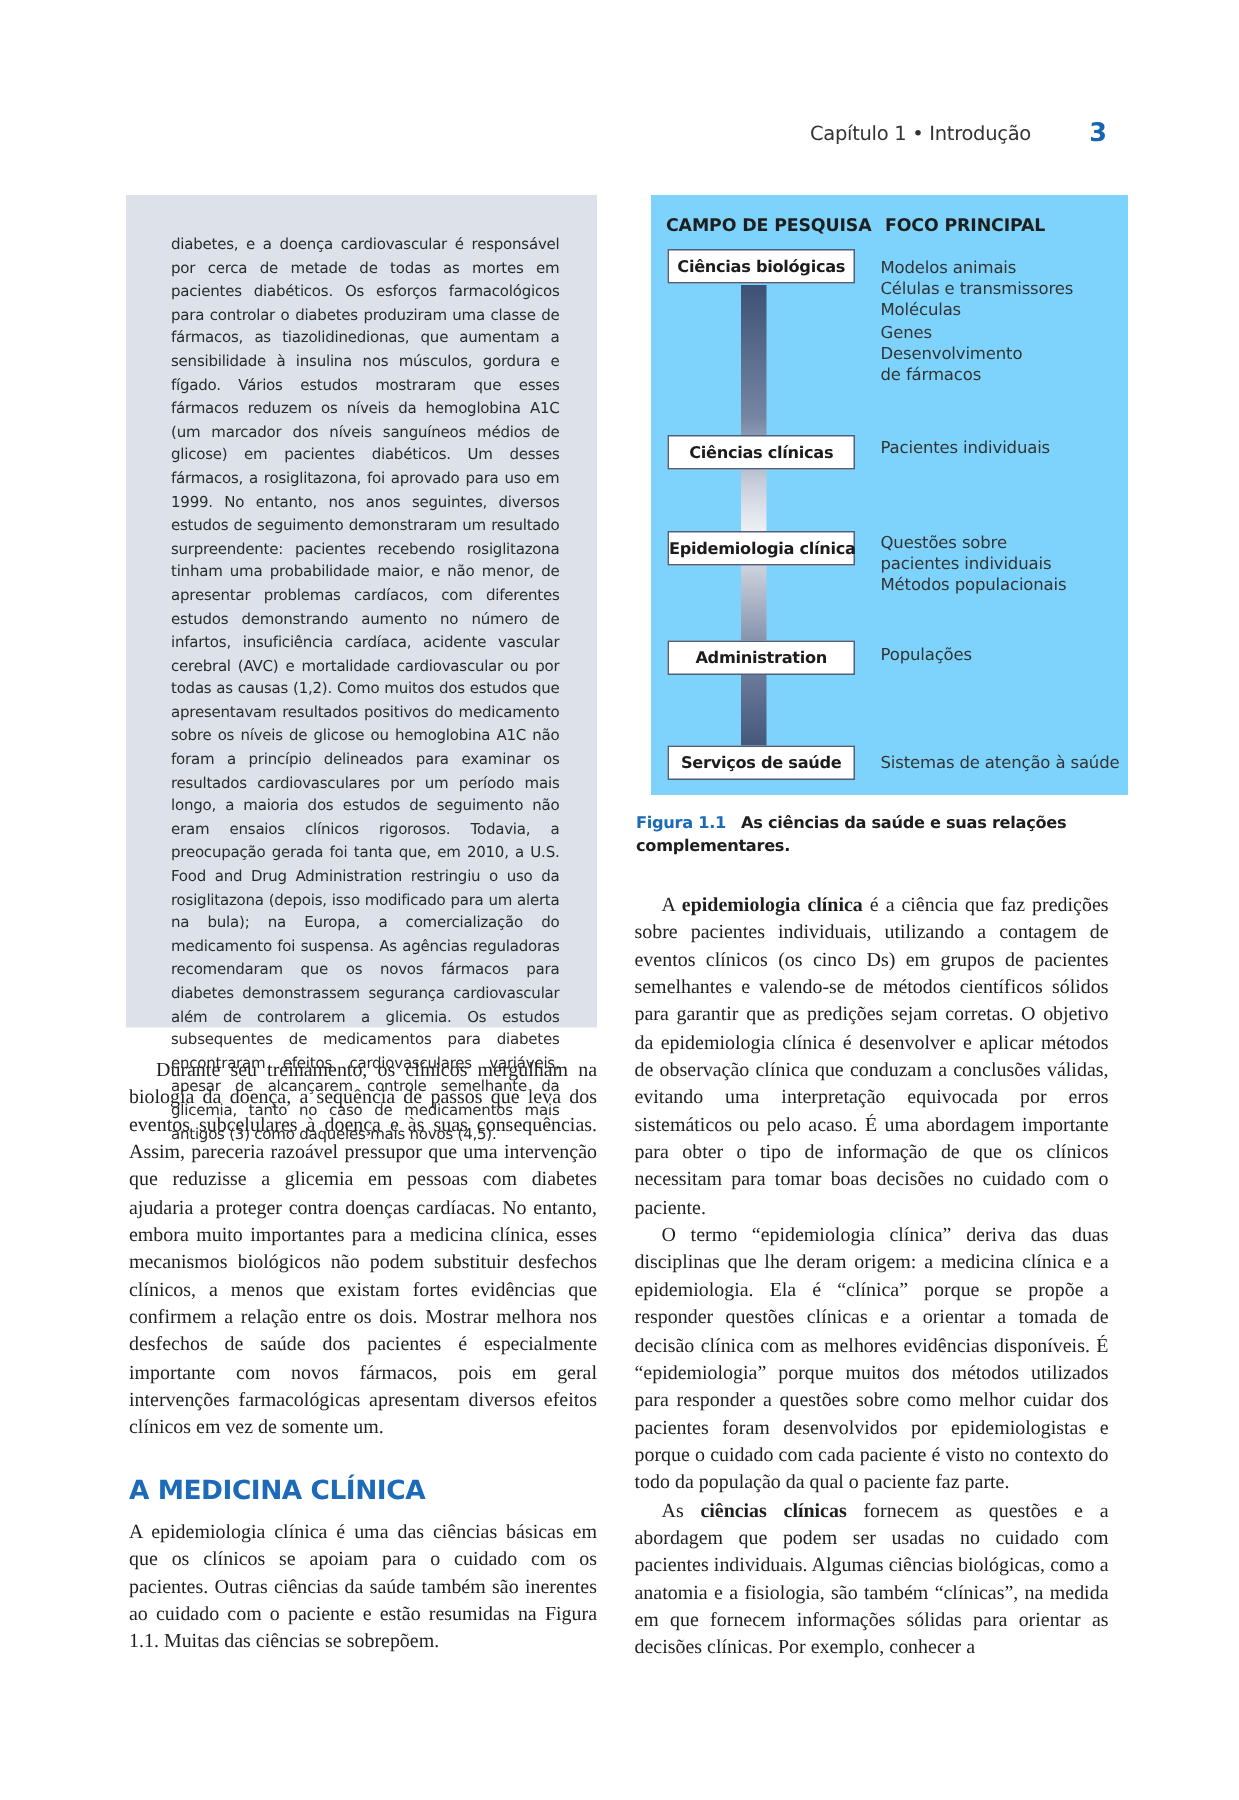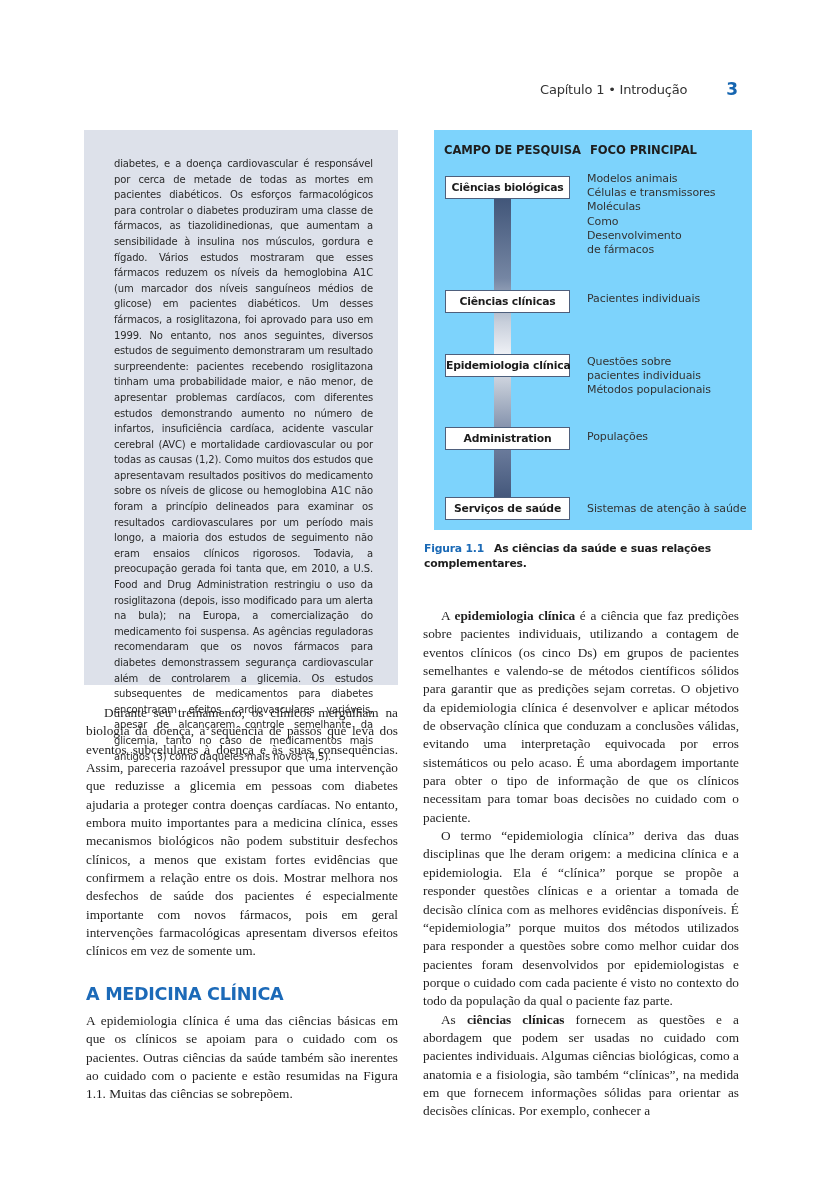--- a/index.html
+++ b/index.html
@@ -29,46 +29,46 @@
   #fig-caption { position:absolute; left:424px; top:541px; width:320px; font-size:10.8px; line-height:15px; color:#1e1e1e; font-weight:bold; letter-spacing:-0.2px; }
   #fig-caption-label { color:#1b6ab6; margin-right:10px; }
 
   
   .body-col { position:absolute; font-size:13.3px; line-height:18.35px; color:#1f1f1f; text-align:justify; }
   .body-col p { margin:0; text-indent:18px; }
   .body-col p.noindent { text-indent:0; }
   #left-col-1 { left:86px; top:704px; width:312px; }
   #section-heading { position:absolute; left:86px; top:964px; width:312px; font-size:17.6px; line-height:20px; font-weight:bold; color:#1c6ab8; letter-spacing:-0.3px; margin:0; }
   #left-col-2 { left:86px; top:1012px; width:312px; }
-  #right-col { left:423px; top:594px; width:316px;margin-top:13px; }
+  #right-col { left:423px; top:594px; width:316px; }
   b.kw { font-weight:bold; }
 </style>
 </head>
 <body>
 
 <div id="running-header" class="sans">
   <span id="chapter-label">Capítulo 1  •  Introdução</span>
   <span id="page-number">3</span>
 </div>
 
 <div id="sidebar-box" class="sans">
   <p id="sidebar-text">diabetes, e a doença cardiovascular é responsável por cerca de metade de todas as mortes em pacientes diabéticos. Os esforços farmacológicos para controlar o diabetes produziram uma classe de fármacos, as tiazolidinedionas, que aumentam a sensibilidade à insulina nos músculos, gordura e fígado. Vários estudos mostraram que esses fármacos reduzem os níveis da hemoglobina A1C (um marcador dos níveis sanguíneos médios de glicose) em pacientes diabéticos. Um desses fármacos, a rosiglitazona, foi aprovado para uso em 1999. No entanto, nos anos seguintes, diversos estudos de seguimento demonstraram um resultado surpreendente: pacientes recebendo rosiglitazona tinham uma probabilidade maior, e não menor, de apresentar problemas cardíacos, com diferentes estudos demonstrando aumento no número de infartos, insuficiência cardíaca, acidente vascular cerebral (AVC) e mortalidade cardiovascular ou por todas as causas (1,2). Como muitos dos estudos que apresentavam resultados positivos do medicamento sobre os níveis de glicose ou hemoglobina A1C não foram a princípio delineados para examinar os resultados cardiovasculares por um período mais longo, a maioria dos estudos de seguimento não eram ensaios clínicos rigorosos. Todavia, a preocupação gerada foi tanta que, em 2010, a U.S. Food and Drug Administration restringiu o uso da rosiglitazona (depois, isso modificado para um alerta na bula); na Europa, a comercialização do medicamento foi suspensa. As agências reguladoras recomendaram que os novos fármacos para diabetes demonstrassem segurança cardiovascular além de controlarem a glicemia. Os estudos subsequentes de medicamentos para diabetes encontraram efeitos cardiovasculares variáveis, apesar de alcançarem controle semelhante da glicemia, tanto no caso de medicamentos mais antigos (3) como daqueles mais novos (4,5).</p>
 </div>
 
 <div id="figure" class="sans">
   <div id="fig-title-left" class="fig-col-title">CAMPO DE PESQUISA</div>
   <div id="fig-title-right" class="fig-col-title">FOCO PRINCIPAL</div>
   <div id="fig-bar"></div>
 
-  <div class="fig-node" style="top:46px">Ciências biológicas</div>
+  <div class="fig-node" style="top:36px">Ciências biológicas</div>
   <div class="fig-focus" style="top:42px">
     <div>Modelos animais</div>
     <div>Células e transmissores</div>
     <div>Moléculas</div>
-    <div>Como</div>
+    <div>Genes</div>
     <div>Desenvolvimento</div>
     <div>de fármacos</div>
   </div>
 
   <div class="fig-node" style="top:160px">Ciências clínicas</div>
   <div class="fig-focus" style="top:162px">
     <div>Pacientes individuais</div>
   </div>
 
   <div class="fig-node" style="top:224px">Epidemiologia clínica</div>

